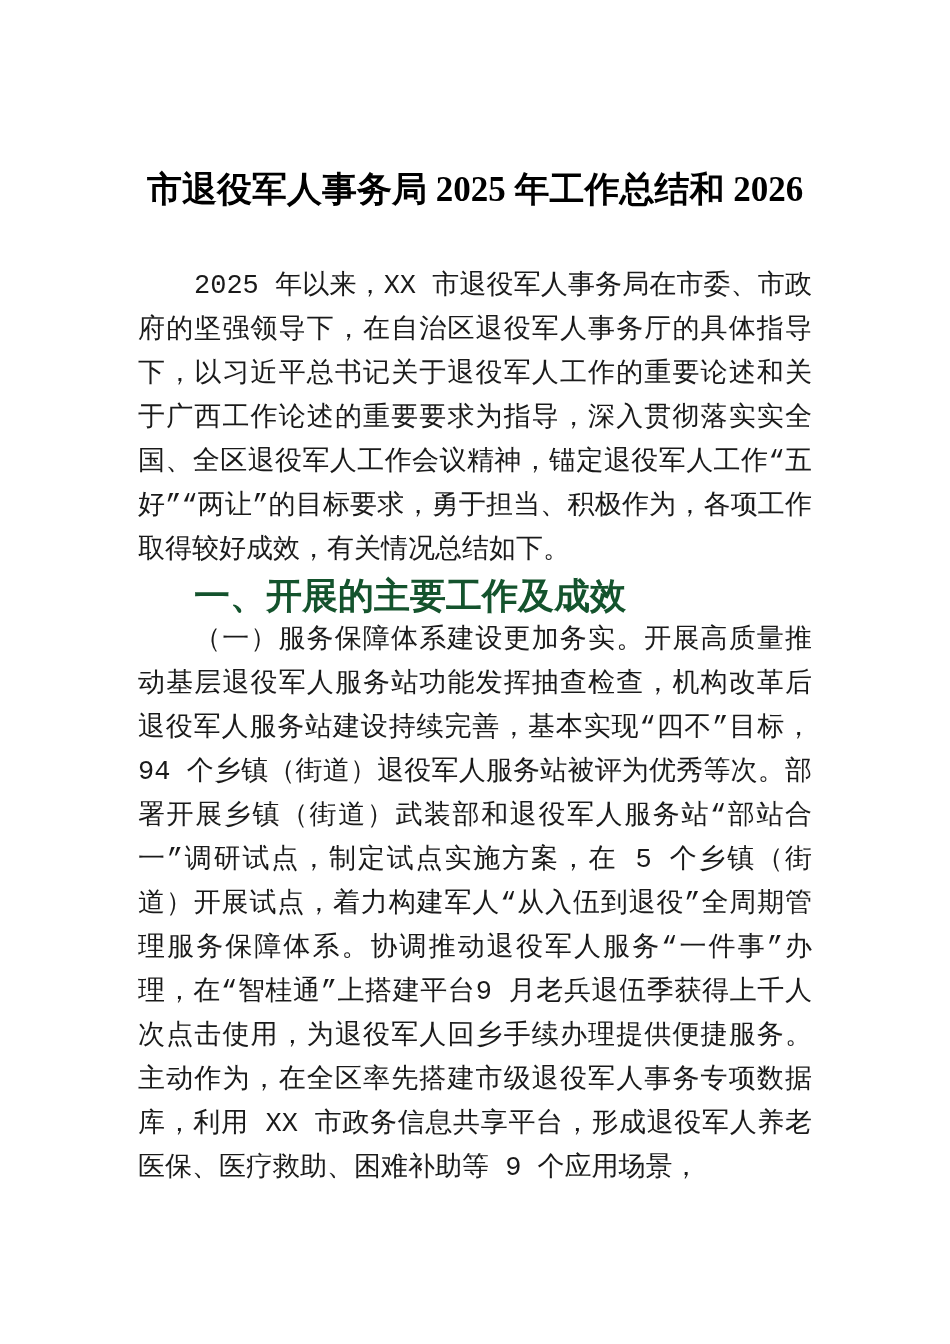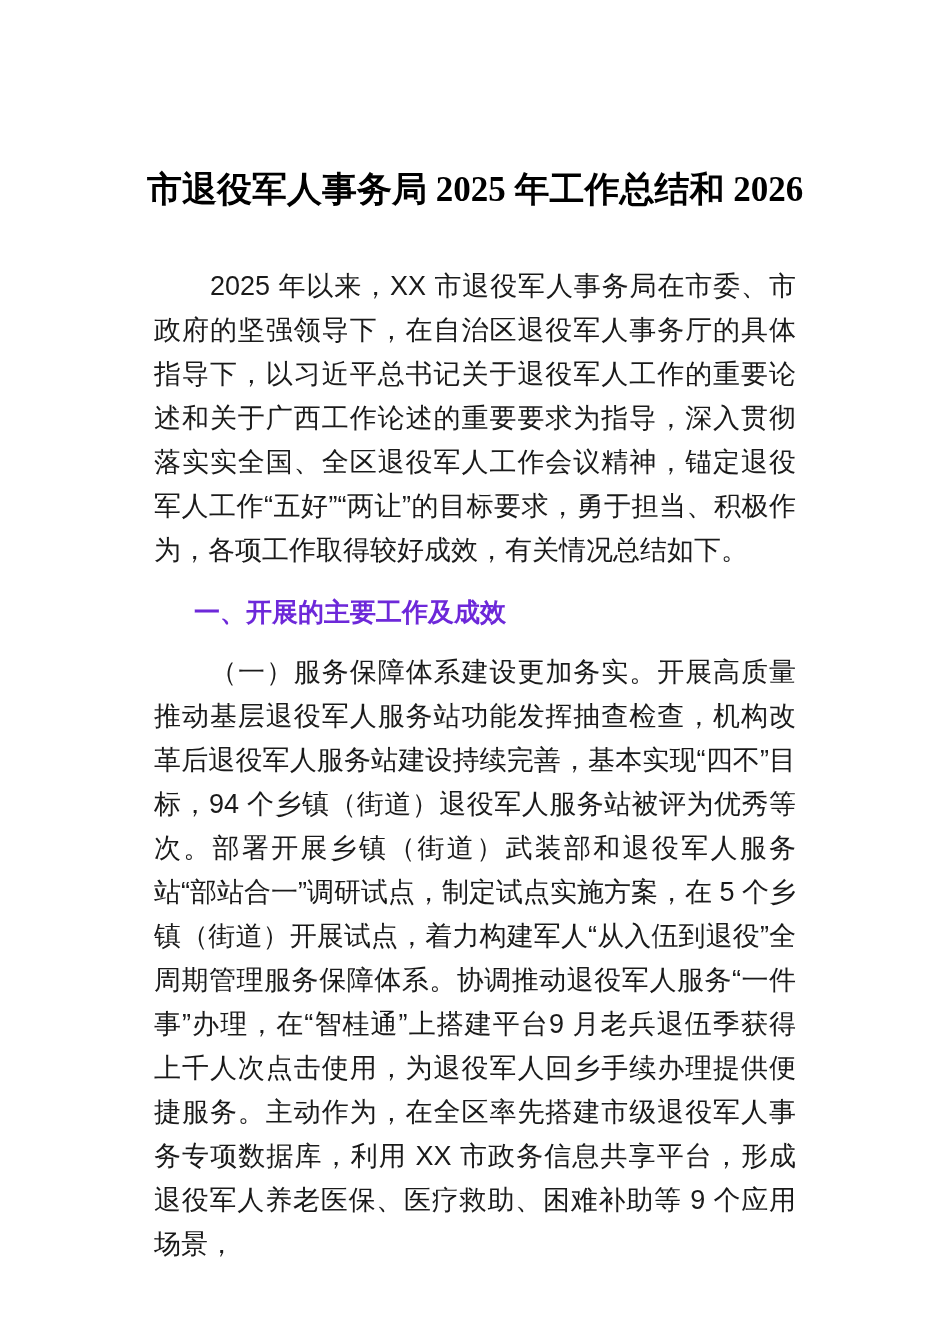--- a/index.html
+++ b/index.html
@@ -42,40 +42,40 @@
     letter-spacing: 0px;
     color: #000000;
   }
 
   
   .body-block {
     margin-top: 42px;
   }
 
   .para {
-    margin: 16px;
-    font-family: Liberation Sans, sans-serif;
+    margin: 0;
+    font-family: Liberation Mono, monospace;
     font-size: 27px;
     line-height: 44px;
     text-align: justify;
     text-justify: inter-ideograph;
     text-indent: 56px;
     color: #1a1a1a;
   }
 
   
   .heading-1 {
     margin: 0;
     font-family: "Liberation Sans", "DejaVu Sans", sans-serif;
     font-weight: bold;
-    font-size: 26px;
+    font-size: 36px;
     line-height: 44px;
     text-indent: 56px;
     text-align: left;
-    color: #6d28d9;
+    color: #14532d;
   }
 
   .spacer-sm { height: 2px; }
 </style>
 </head>
 <body>
 
 <div class="page">
   <div class="content">
 

